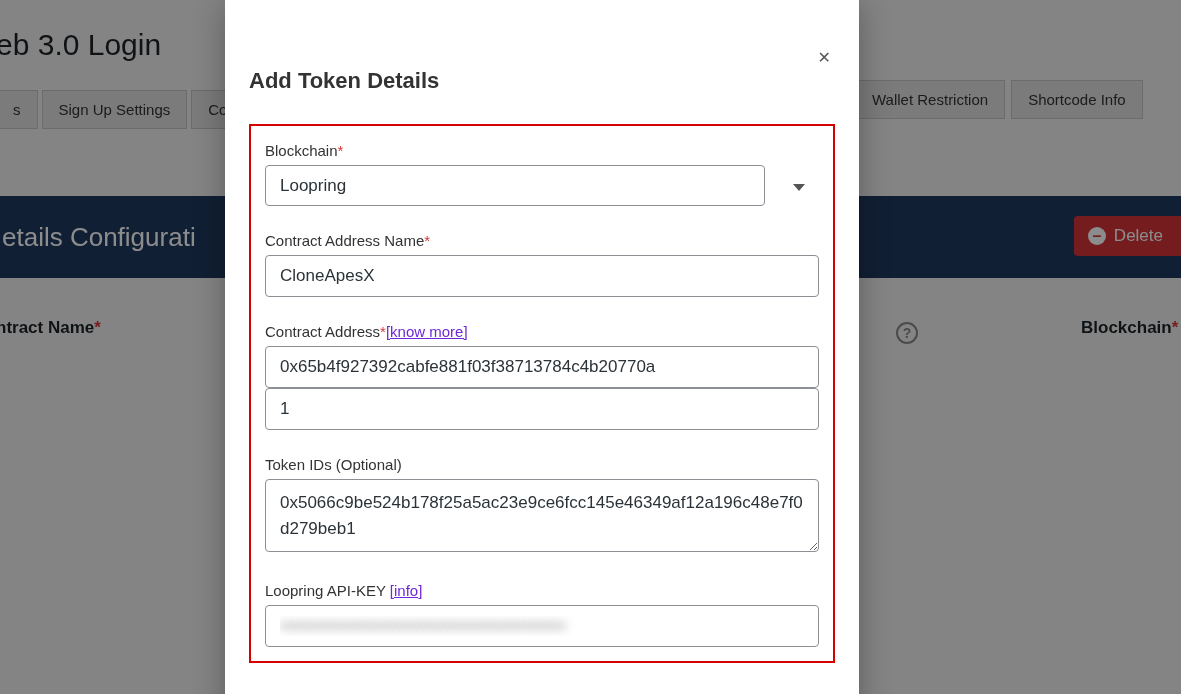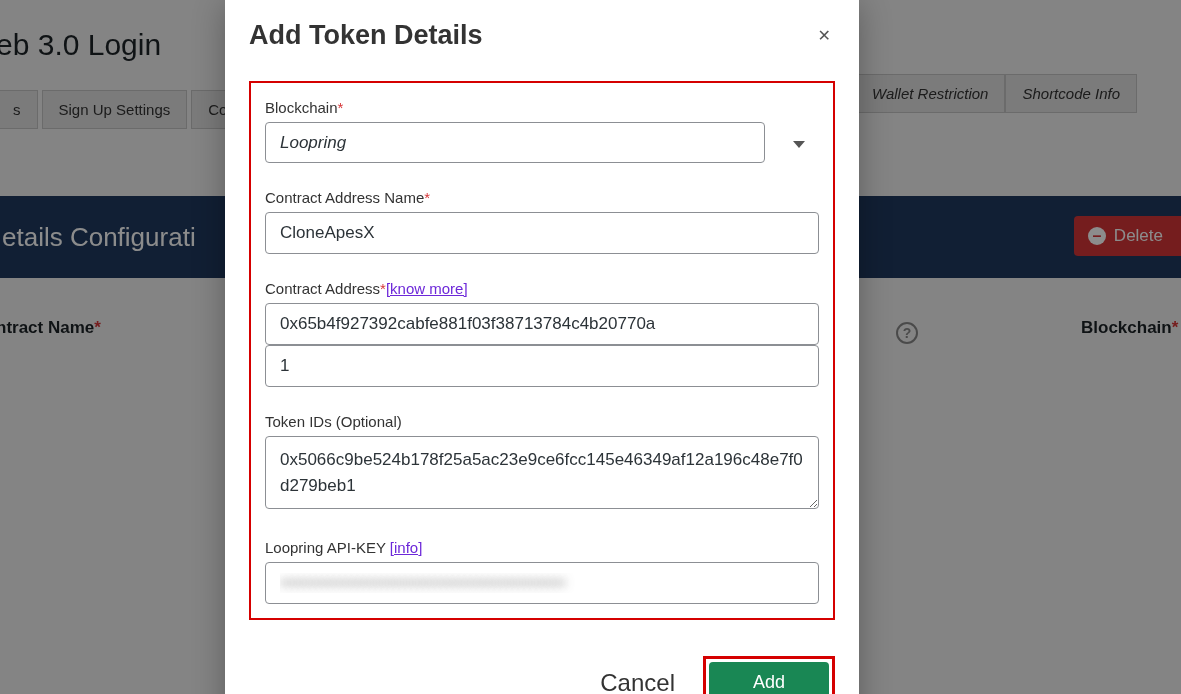--- a/index.html
+++ b/index.html
@@ -34,24 +34,24 @@
   .tab {
     background: #e0e0e0;
     border: 1px solid #c3c3c3;
     padding: 10px 16px;
     font-size: 15px;
     color: #333;
     white-space: nowrap;
   }
   .tab-right {
     position: absolute;
-    top: 74px;
+    top: 80px;
     left: 855px;
     display: flex;
-    font-style: italic;
+    gap: 6px;
   }
   .config-banner {
     position: absolute;
     top: 196px;
     left: -4px;
     right: -4px;
     height: 82px;
     background: #1f3a5f;
     color: #fff;
     display: flex;
@@ -112,23 +112,24 @@
     background: #fff;
     box-shadow: 0 4px 30px rgba(0,0,0,0.3);
   }
   .modal-header {
     display: flex;
     justify-content: space-between;
     align-items: center;
     padding: 20px 24px 14px 24px;
   }
   .modal-title {
-    font-size: 27px;
+    font-size: 22px;
     font-weight: 600;
     color: #333;
+    margin-top: 48px;
   }
   .close-x {
     font-size: 16px;
     color: #555;
     cursor: pointer;
     padding: 4px;
   }
   .modal-body {
     padding: 16px 24px 18px 24px;
   }
@@ -155,21 +156,20 @@
     border-radius: 4px;
     background: #fff;
     color: #2c3338;
     font-family: inherit;
   }
   select {
     appearance: none;
     padding-right: 24px;
     min-width: 500px;
     width: 500px;
-    font-style: italic;
   }
   .select-wrap::after {
     content: '';
     position: absolute;
     right: 14px;
     top: 50%;
     margin-top:-2px;
     width: 0; height: 0;
     border-left: 6px solid transparent;
     border-right: 6px solid transparent;

